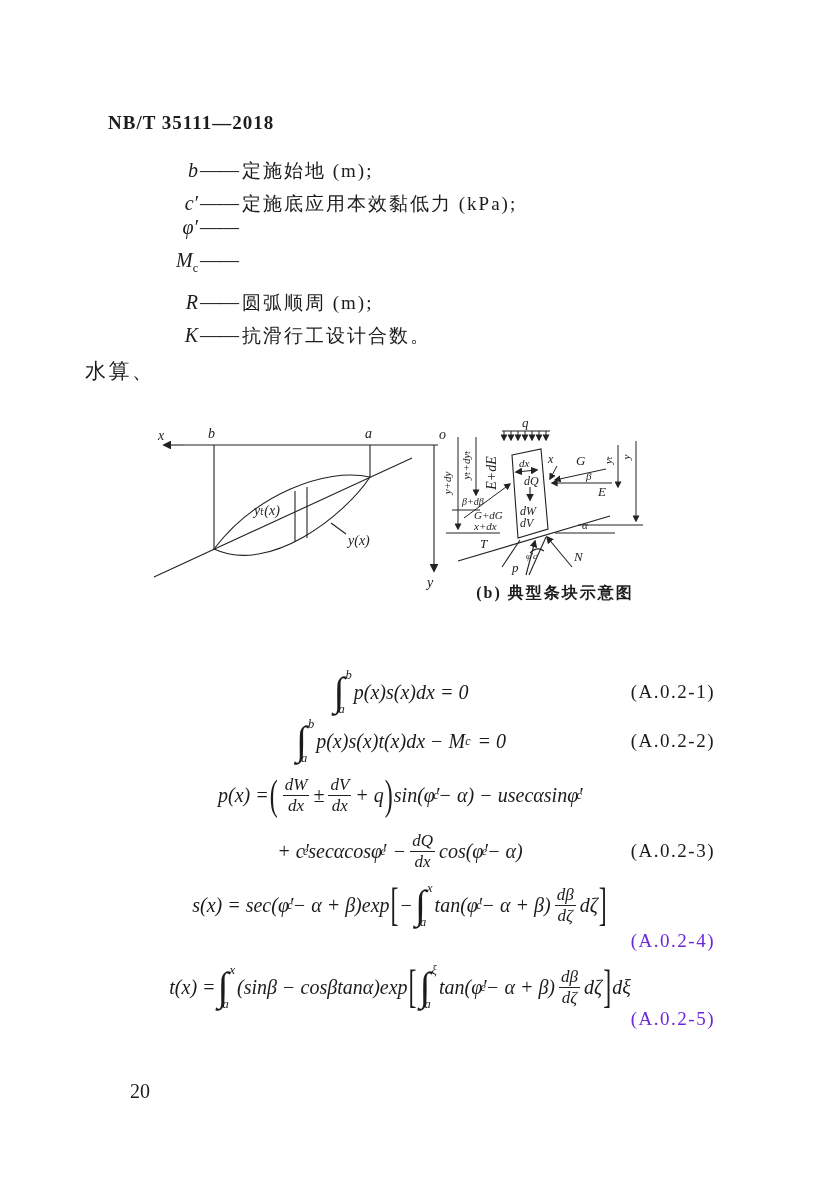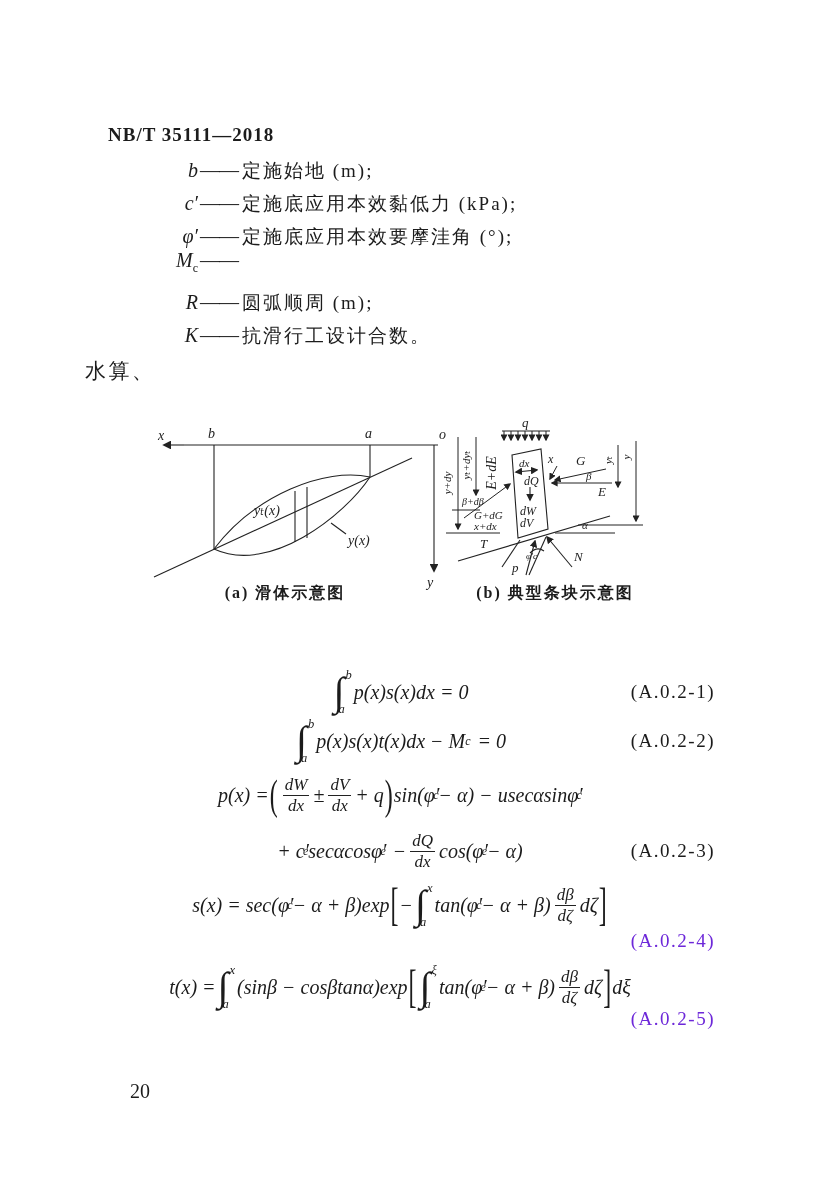--- a/index.html
+++ b/index.html
@@ -1,18 +1,18 @@
 <!DOCTYPE html>
 <html><head>
 <meta charset="utf-8">
 <style>
   html,body{margin:0;padding:0;background:#ffffff;}
   .page{position:relative;width:826px;height:1184px;background:#fff;color:#1c1c1c;
         font-family:"Liberation Serif","DejaVu Serif",serif;overflow:hidden;}
-  .hdr{position:absolute;left:108px;top:124px;font-size:19px;font-weight:bold;letter-spacing:1px;}
+  .hdr{position:absolute;left:108px;top:112px;font-size:19px;font-weight:bold;letter-spacing:1px;}
   .defs{position:absolute;left:138px;top:150px;}
   .def-row{display:flex;align-items:baseline;height:33px;font-size:20px;}
   .def-row .sym{width:60px;text-align:right;font-style:italic;}
   .def-row .sym sub{font-size:12px;font-style:normal;}
   .def-row .dash{margin:0 4px 0 2px;letter-spacing:-1px;}
   .def-row .desc{letter-spacing:2px;font-size:19px;margin-top:8px;}
   .sect{position:absolute;left:85px;top:352px;width:645px;font-size:21px;line-height:38px;letter-spacing:2.5px;}
   .sect b{letter-spacing:1px;margin-right:14px;}
   svg text{font-family:"Liberation Serif","DejaVu Sans",serif;font-style:italic;fill:#222;}
   .cap{position:absolute;font-size:16px;font-weight:bold;text-align:center;letter-spacing:2px;}
@@ -49,21 +49,20 @@
       <span class="desc">定施始地 (m);</span>
     </div>
     <div class="def-row">
       <span class="sym"><i>c′</i><sub></sub></span>
       <span class="dash">——</span>
       <span class="desc">定施底应用本效黏低力 (kPa);</span>
     </div>
     <div class="def-row">
       <span class="sym"><i>φ′</i><sub></sub></span>
       <span class="dash">——</span>
-      <span class="desc">定施底应用本效要摩洼角 (°);</span>
     </div>
     <div class="def-row">
       <span class="sym"><i>M</i><sub>c</sub></span>
       <span class="dash">——</span>
     </div>
     <div class="def-row">
       <span class="sym"><i>R</i><sub></sub></span>
       <span class="dash">——</span>
       <span class="desc">圆弧顺周 (m);</span>
     </div>
@@ -172,21 +171,20 @@
     <text x="148" y="65" font-size="11">β</text>
     <text x="160" y="81" font-size="13">E</text>
     <text x="174" y="45" font-size="11" transform="rotate(-90 174 45)" text-anchor="middle">yₜ</text>
     <text x="192" y="42" font-size="11" transform="rotate(-90 192 42)" text-anchor="middle">y</text>
     <text x="144" y="114" font-size="11">α</text>
     <text x="88" y="144" font-size="9">φ′c</text>
     <text x="136" y="146" font-size="13">N</text>
     <text x="74" y="157" font-size="13">p</text>
   </svg>
 
-  <div class="cap" style="left:135px;top:583px;width:300px">(a) 滑体示意图</div>
   <div class="cap" style="left:405px;top:583px;width:300px">(b) 典型条块示意图</div>
 
   <div class="eq" style="top:663px">
     <span class="intg">
       <span class="sgn">∫</span>
       <span class="lims">
           <span class="hi">b</span>
           <span class="lo">a</span>
         </span>
     </span>

